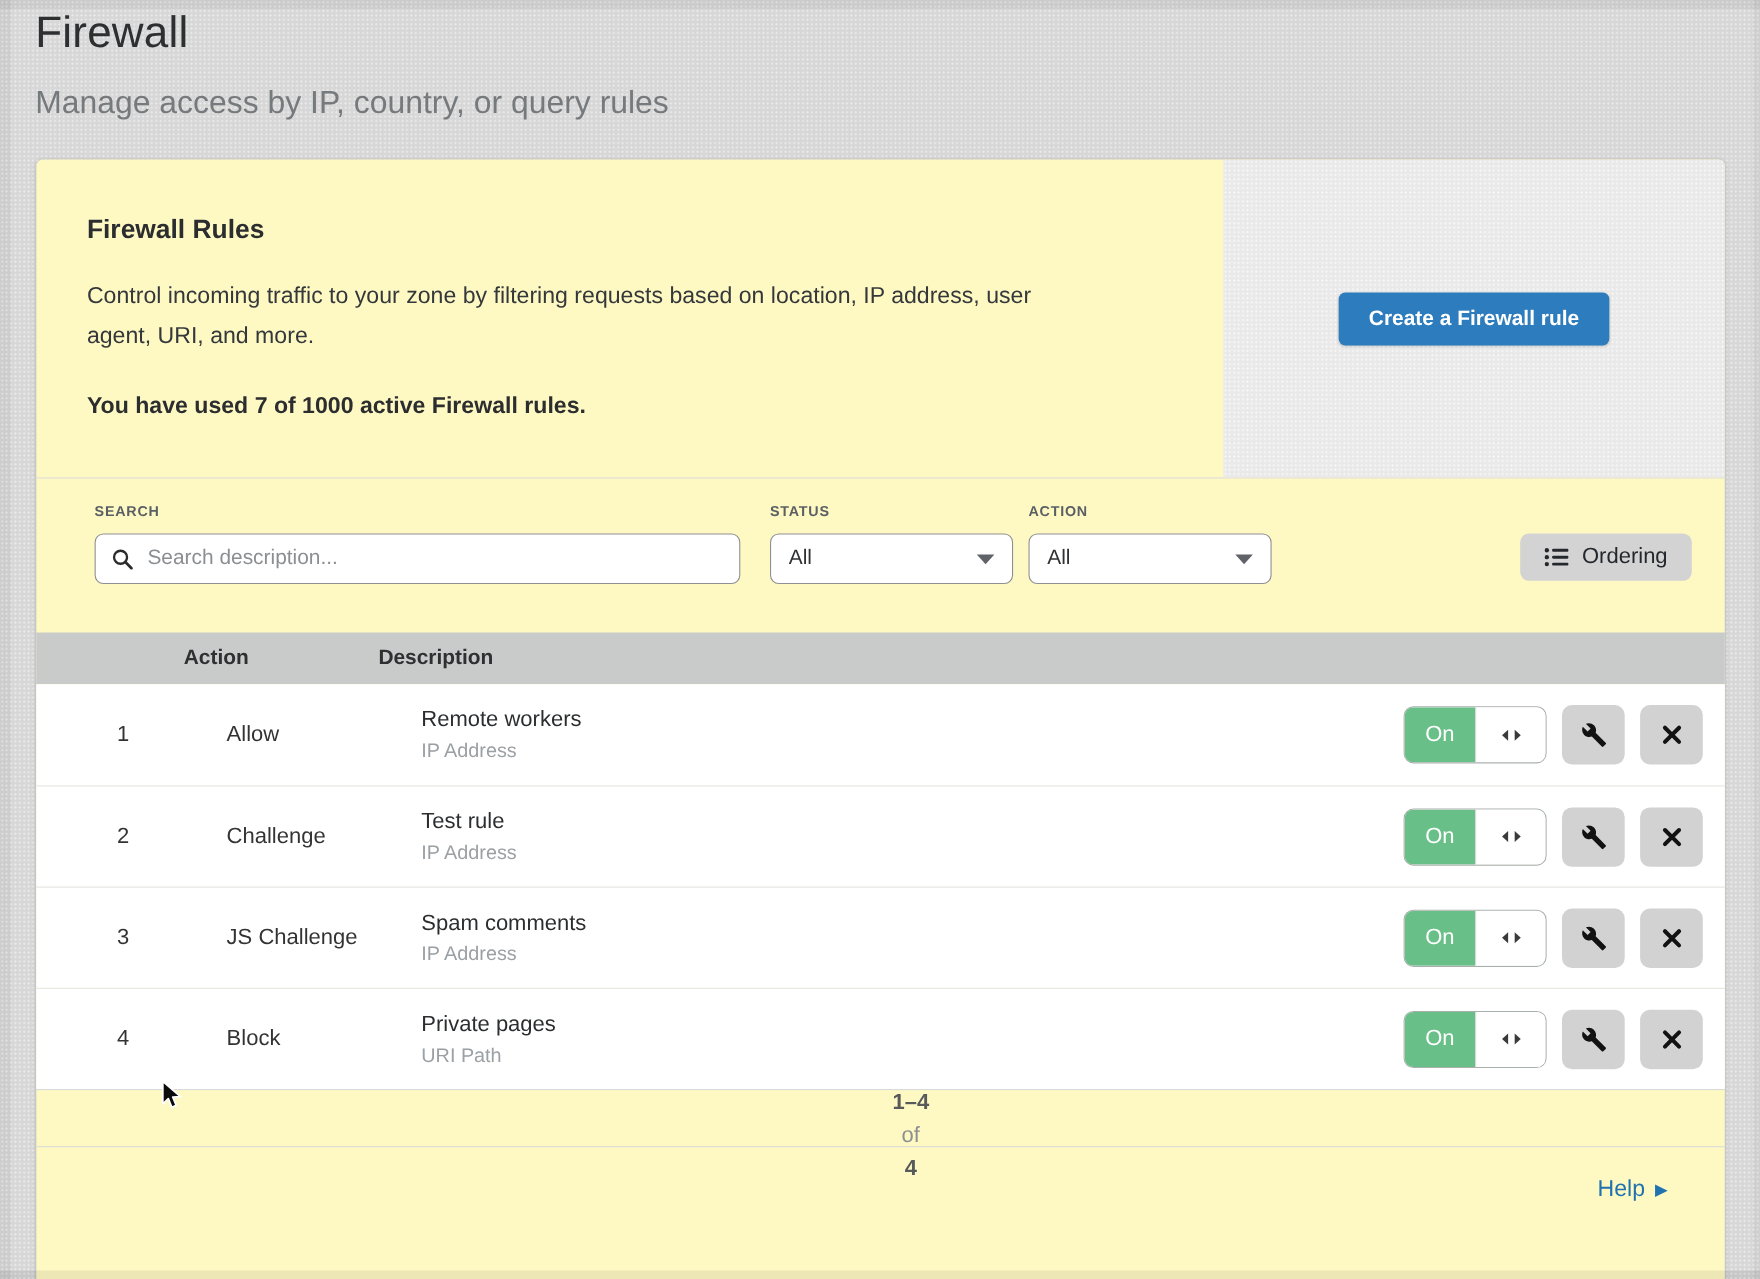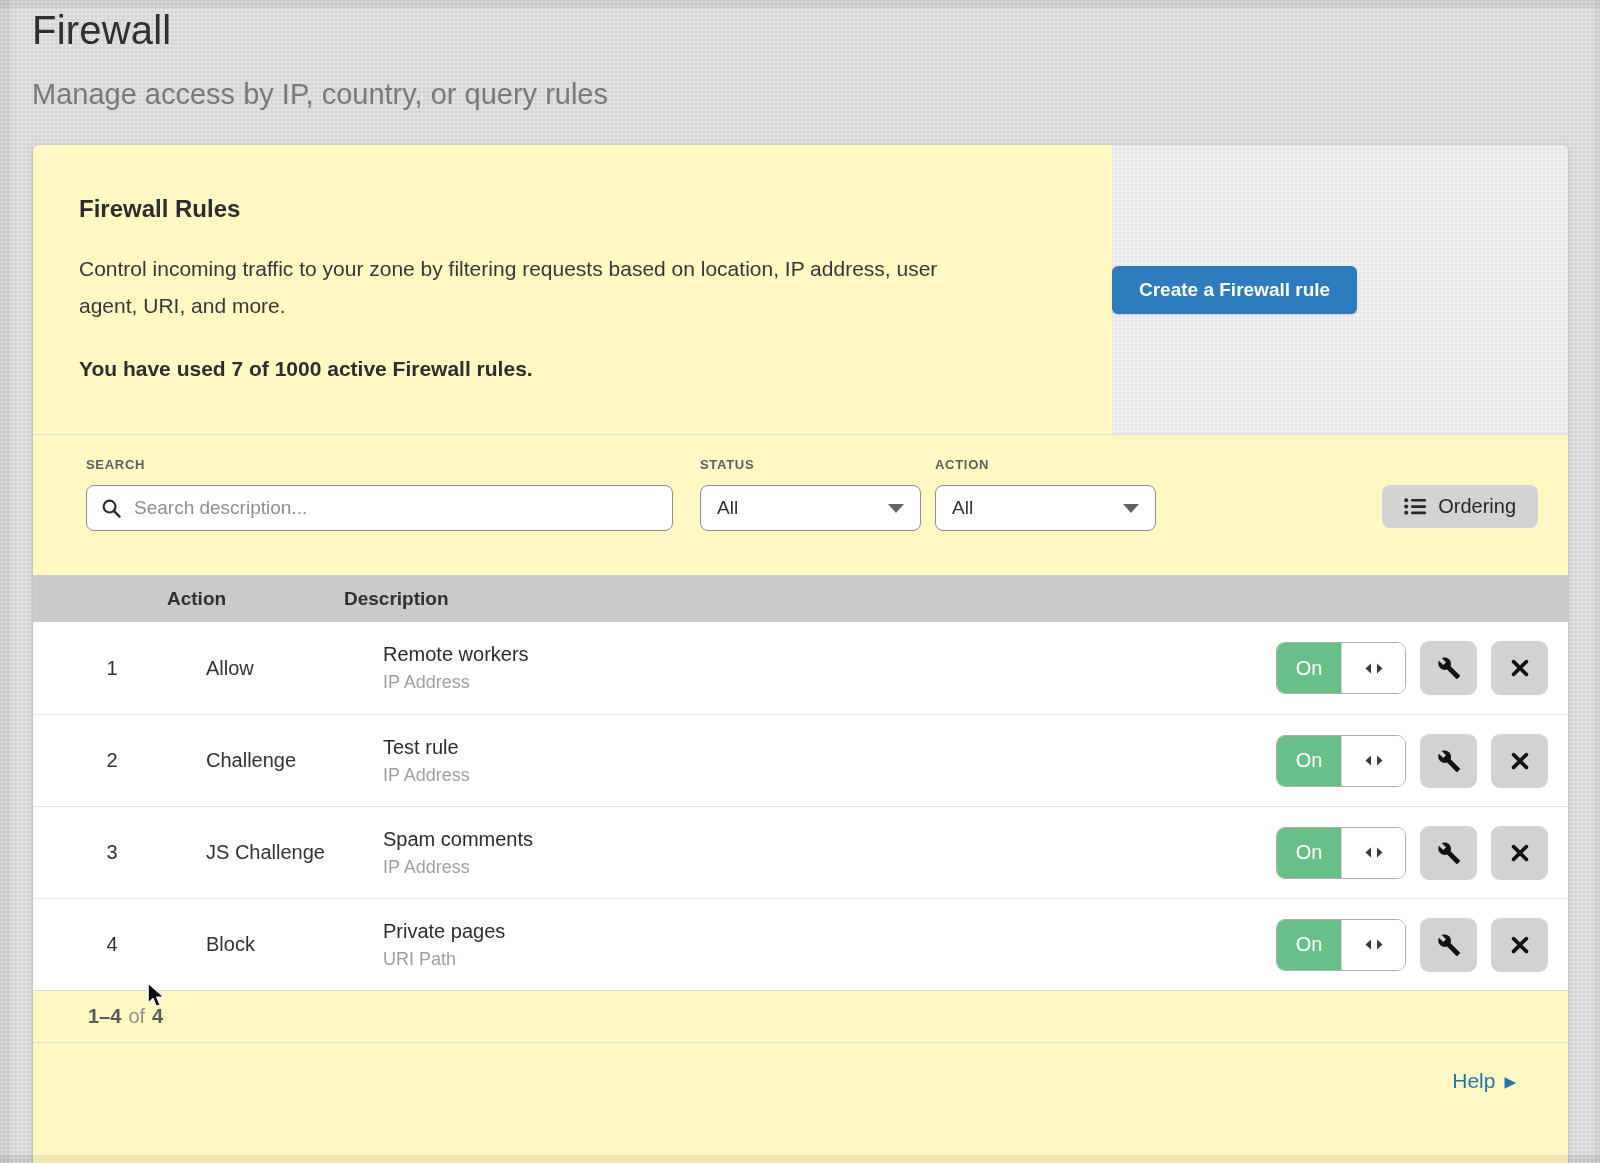--- a/index.html
+++ b/index.html
@@ -34,21 +34,21 @@
   .card-top { display: flex; height: 290px; border-bottom: 1px solid #dcdcdc; }
   .card-top-left { width: 1079px; padding: 50px 0 0 46px; }
   .card-top-left h2 { margin: 0 0 27px 0; font-size: 24px; font-weight: 700; color: #2b2d2f; }
   .card-desc { margin: 0 0 33px 0; width: 900px; font-size: 21px; line-height: 37px; color: #35383b; }
   .card-usage { font-size: 21px; font-weight: 700; color: #2b2d2f; }
   .card-top-right {
     flex: 1; border-top-right-radius: 6px;
     background-color: #e9e9e9;
     background-image: radial-gradient(rgba(255,255,255,0.6) 1px, rgba(0,0,0,0) 1px);
     background-size: 4px 4px;
-    display: flex; align-items: center; 
+    display: flex; align-items: center; justify-content: center;
   }
   .create-btn {
     border: none; cursor: pointer;
     background: #2d7cbd; color: #ffffff;
     font-family: inherit; font-size: 19px; font-weight: 700;
     padding: 13px 27px; border-radius: 6px;
     box-shadow: 0 1px 2px rgba(0,0,0,0.15);
   }
   
   .filter-row { position: relative; height: 140px; }
@@ -117,21 +117,21 @@
     border-left: 1px solid #d6d6d6;
   }
   .icon-btn {
     width: 57px; height: 54px; border: none; border-radius: 9px; background: #d2d2d2;
     display: flex; align-items: center; justify-content: center; cursor: pointer; flex: none;
   }
   
   .footer-row {
     height: 52px; border-top: 1px solid #dadada;
     display: flex; align-items: center; padding-left: 55px;
-    font-size: 20px; color: #8b8f92; gap: 7px;
+    font-size: 20px; color: #8b8f92; gap: 7px; flex-direction: column;
   }
   .footer-row .strong { color: #57595b; font-weight: 700; }
   .help-row {
     height: 77px; border-top: 1px solid #dadada;
     display: flex; align-items: center; justify-content: flex-end; padding-right: 52px;
   }
   .help-link {
     color: #2173b0; font-size: 21px; text-decoration: none;
     display: flex; align-items: center; gap: 9px; cursor: pointer;
   }

